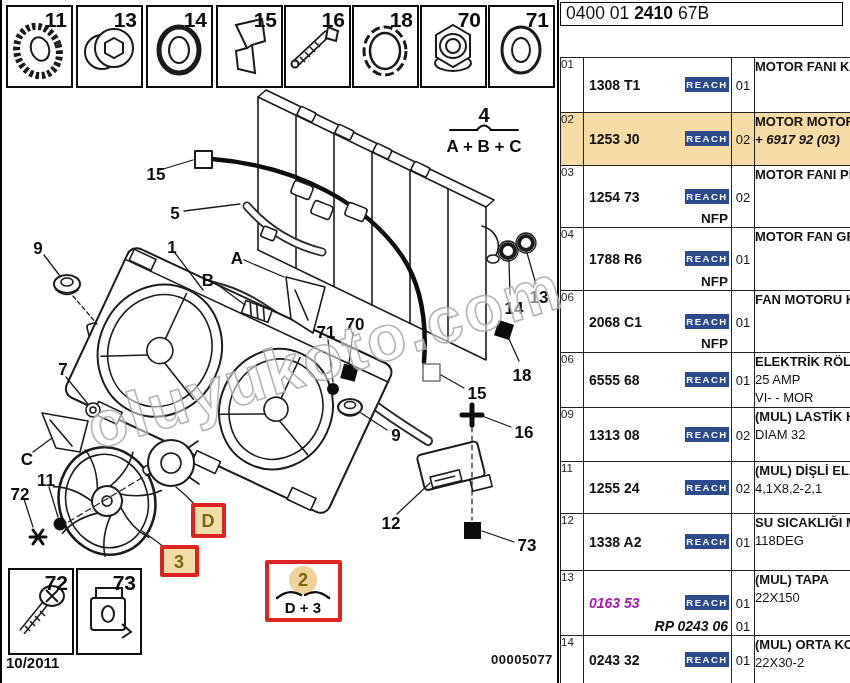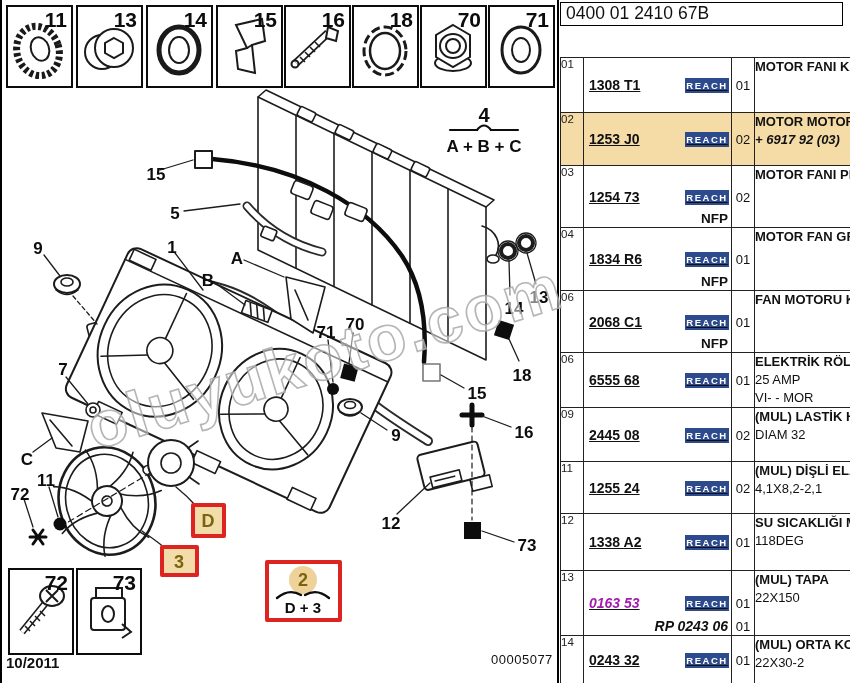--- a/index.html
+++ b/index.html
@@ -12,42 +12,42 @@
   .pbox{
     position:absolute;top:5px;width:67px;height:83px;background:#fff;
     border:2.5px solid #0c0c0c;box-sizing:border-box;
   }
   .pbox .pnum{
     position:absolute;top:1px;right:4px;font-weight:bold;font-size:21px;color:#0c0c0c;
   }
   .pbox svg{position:absolute;left:0;top:4px;}
   .pbox-b{top:568px;height:87px;}
   .date-label{position:absolute;left:6px;top:654px;font-weight:bold;font-size:15px;}
-  .sheet-label{position:absolute;left:491px;top:652px;font-weight:normal;font-size:13px;letter-spacing:.5px;}
+  .sheet-label{position:absolute;left:491px;top:652px;font-weight:bold;font-size:13px;letter-spacing:.5px;}
   
   .hdr{
     position:absolute;left:560px;top:2px;width:283px;height:24px;box-sizing:border-box;
     border:1.6px solid #000;background:#fff;font-size:17.5px;line-height:21px;padding-left:5px;
     white-space:nowrap;
   }
-  .hdr .b{font-weight:normal;}
+  .hdr .b{font-weight:bold;}
   
   table.parts{
     position:absolute;left:560px;top:57px;border-collapse:collapse;table-layout:fixed;
     width:391px;font-size:13px;
   }
   table.parts td{border:1.4px solid #222;padding:0;vertical-align:top;position:relative;}
   td.c-idx{width:22px;font-size:11.5px;color:#222;padding:1px 0 0 3px;}
   td.c-part{width:147px;}
   td.c-qty{width:22px;}
   td.c-desc{width:200px;padding:2px 0 0 4px;line-height:18px;}
   tr.hl td{background:#f5dca6;}
   .part-line{
     position:absolute;left:0;right:0;top:50%;transform:translateY(-50%);
-    display:flex;justify-content:space-between;align-items:flex-end;padding:0 2px 0 5px;text-decoration:underline;
+    display:flex;justify-content:space-between;align-items:flex-start;padding:0 2px 0 5px;
   }
   .part-num{font-weight:bold;font-size:14px;white-space:nowrap;}
   .part-num.ital{font-style:italic;font-weight:bold;color:#a21caf;}
   .reach{
     background:#2c4a8c;color:#fff;font-weight:bold;font-size:9.5px;letter-spacing:1.5px;
     width:44px;height:15px;line-height:15px;text-align:center;flex:none;
   }
   .nfp{position:absolute;right:3px;bottom:1px;font-weight:bold;font-size:13.5px;}
   .rp-line{position:absolute;right:3px;bottom:1px;font-weight:bold;font-style:italic;font-size:14px;white-space:nowrap;}
   .qty1{position:absolute;left:0;right:0;top:50%;transform:translateY(-50%);text-align:center;}
@@ -410,21 +410,21 @@
           <span class="qty1">02</span>
         </td>
     <td class="c-desc">
           <div class="d1">MOTOR FANI PE</div>
         </td>
   </tr>
   <tr style="height:63px">
     <td class="c-idx"><span>04</span></td>
     <td class="c-part">
           <div class="part-line">
-            <span class="part-num">1834 R6</span>
+            <span class="part-num">1788 R6</span>
             <span class="reach">REACH</span>
           </div>
           <span class="nfp">NFP</span>
         </td>
     <td class="c-qty">
           <span class="qty1">01</span>
         </td>
     <td class="c-desc">
           <div class="d1">MOTOR FAN GR</div>
         </td>
@@ -459,21 +459,21 @@
     <td class="c-desc">
           <div class="d1">ELEKTRİK RÖLE</div>
           <div class="d2">25 AMP</div>
           <div class="d3">VI- - MOR</div>
         </td>
   </tr>
   <tr style="height:54px">
     <td class="c-idx"><span>09</span></td>
     <td class="c-part">
           <div class="part-line">
-            <span class="part-num">2445 08</span>
+            <span class="part-num">1313 08</span>
             <span class="reach">REACH</span>
           </div>
         </td>
     <td class="c-qty">
           <span class="qty1">02</span>
         </td>
     <td class="c-desc">
           <div class="d1">(MUL) LASTİK H</div>
           <div class="d2">DIAM 32</div>
         </td>

